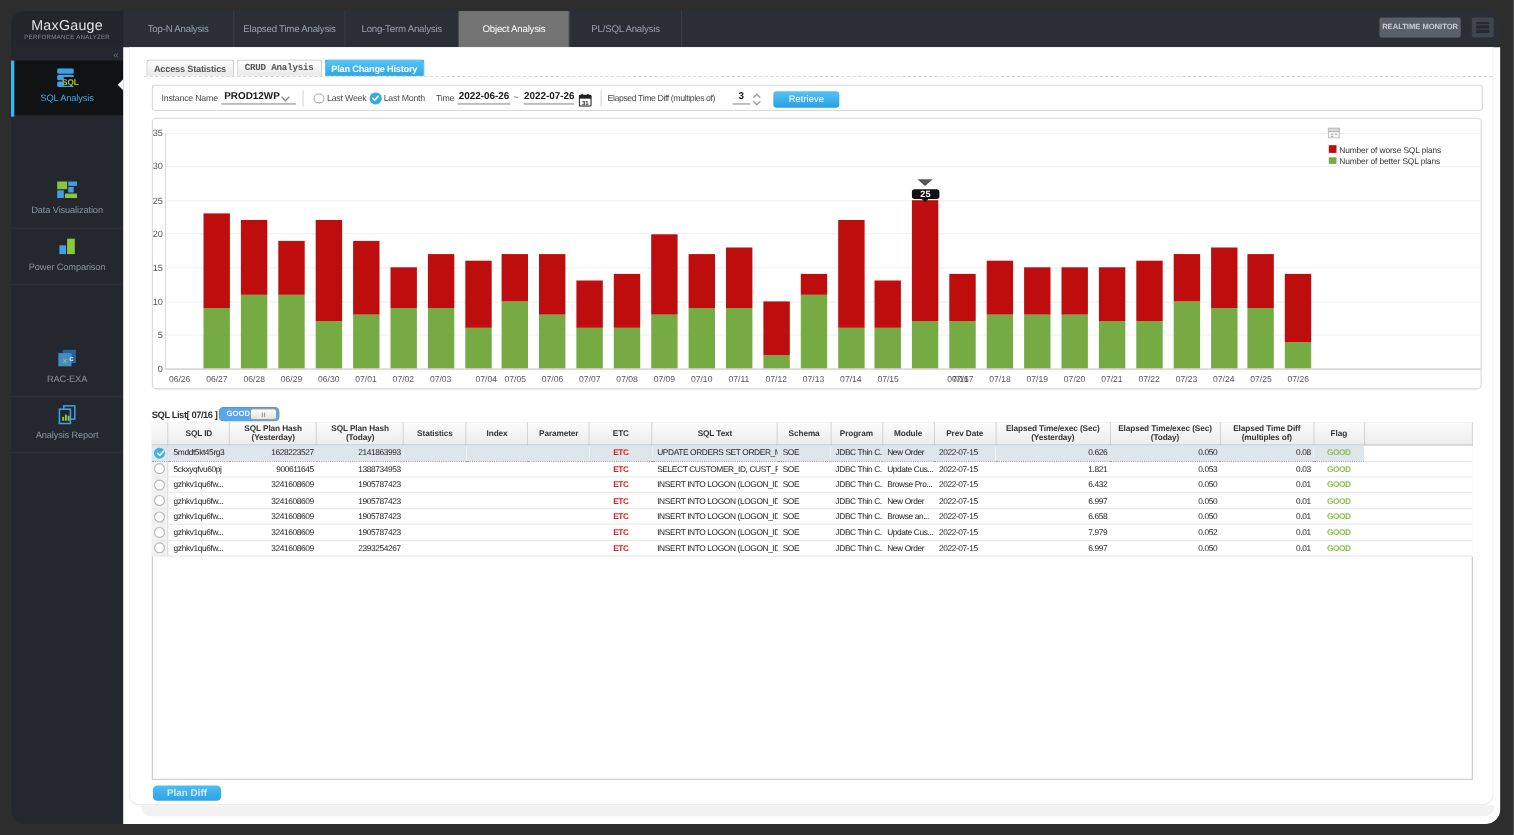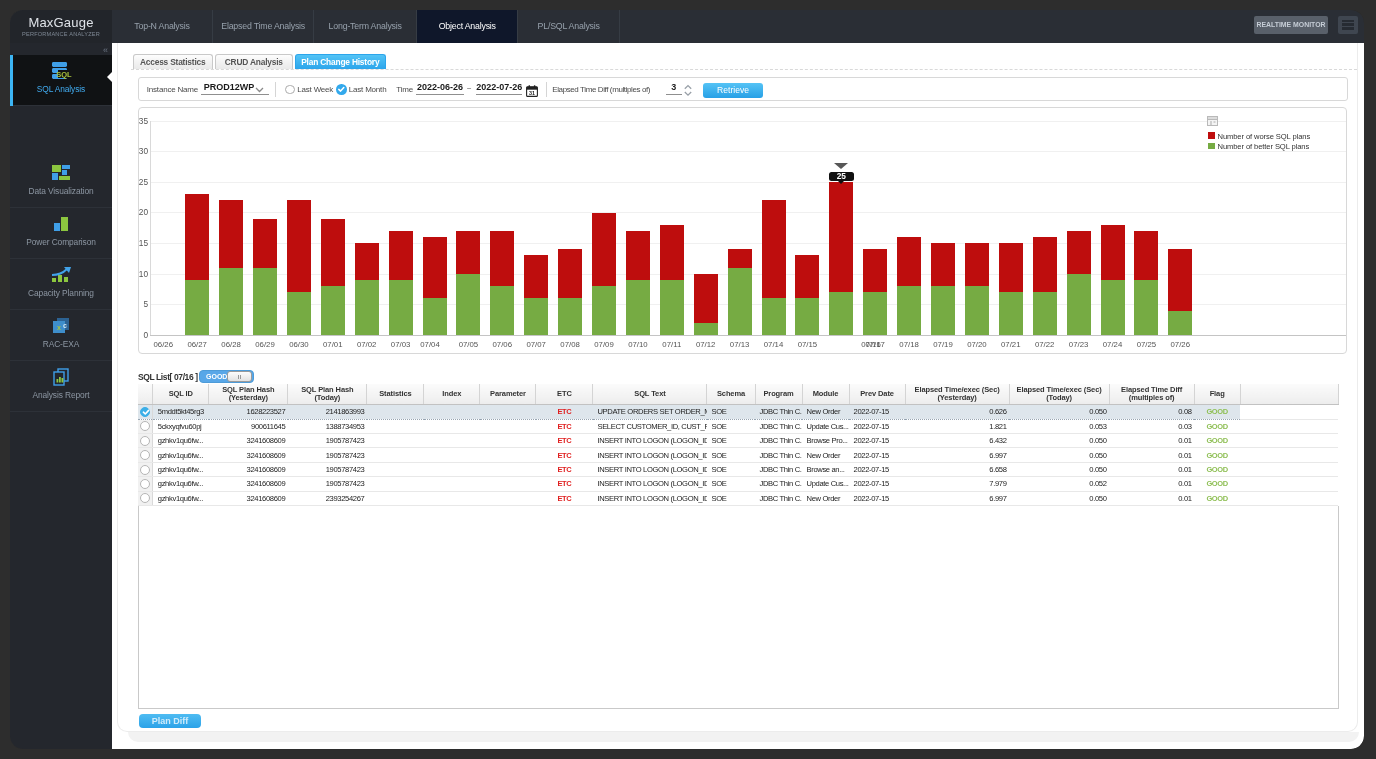--- a/index.html
+++ b/index.html
@@ -2,21 +2,21 @@
 <html><head><meta charset="utf-8"><style>
 * { margin:0; padding:0; box-sizing:border-box; }
 html,body { width:1376px; height:759px; background:#2d2d2d; font-family:"Liberation Sans",sans-serif; overflow:hidden; }
 .win { position:absolute; left:10px; top:10px; width:1354px; height:739px; background:#2d2d2d; border-radius:13px; overflow:hidden; }
 .hdr { position:absolute; left:0; top:0; width:1354px; height:33px; background:#2a2e35; border-radius:13px 13px 0 0; }
 .logo { position:absolute; left:0; top:0; width:102px; height:33px; background:#22252a; text-align:center; border-top-left-radius:13px; }
 .logo .l1 { margin-top:4.5px; font-size:13px; color:#dfe3e8; letter-spacing:0.2px; }
 .logo .l2 { font-size:5.6px; color:#7e8894; letter-spacing:0.2px; margin-top:1.5px; }
 .ntabs { position:absolute; left:102px; top:0; height:33px; display:flex; }
 .ntab { height:33px; line-height:33px; text-align:center; font-size:8.8px; letter-spacing:-0.2px; white-space:nowrap; overflow:hidden; color:#97a1ac; border-right:1px solid #363c44; }
-.ntab.act { background:#0f172a; color:#fff; }
+.ntab.act { background:#737373; color:#fff; }
 .rtbtn { position:absolute; left:1244px; top:6px; width:74px; height:18px; background:#59606a; border-radius:2px; color:#c6cdd6; font-size:6.9px; font-weight:bold; text-align:center; line-height:18px; white-space:nowrap; }
 .burger { position:absolute; left:1328px; top:6px; width:20px; height:18px; background:#3f4650; border-radius:2px; padding:3.5px 4px; }
 .burger div { height:2.4px; background:#262b32; margin-bottom:1.6px; }
 .sbwrap { position:absolute; left:0; top:33px; width:102px; height:706px; background:#24272d; border-bottom-left-radius:13px; }
 .collapse { position:absolute; right:4px; top:1.5px; color:#6a7380; font-size:9px; }
 .sitem { position:absolute; left:0; width:102px; height:51px; border-bottom:1px solid #2d3138; text-align:center; }
 .sitem .sicon { margin-top:7px; height:20px;text-decoration:underline; }
 .sitem .slab { font-size:8.4px; letter-spacing:-0.1px; color:#8c96a2; margin-top:2px; white-space:nowrap; }
 .sitem.sel { background:#101214; }
 .sitem.sel .slab { color:#41aaee; }
@@ -115,30 +115,20 @@
           </svg></div>
         <div class="slab">Data Visualization</div>
       </div>
       <div class="sitem" style="top:164.7px">
         <div class="sicon"><svg width="20" height="17" viewBox="0 0 20 17">
             <rect x="3" y="8" width="6" height="8" fill="#3f9fe8"></rect>
             <rect x="10" y="2" width="7" height="14" fill="#8cc63f"></rect>
           </svg></div>
         <div class="slab">Power Comparison</div>
       </div>
-      <div class="sitem" style="top:215.7px">
-        <div class="sicon"><svg width="22" height="17" viewBox="0 0 22 17">
-            <rect x="2" y="12" width="4" height="4" fill="#8cc63f"></rect>
-            <rect x="8" y="9" width="4" height="7" fill="#8cc63f"></rect>
-            <rect x="14" y="11" width="4" height="5" fill="#8cc63f"></rect>
-            <path d="M2 9 C8 9 13 7 17 3" stroke="#41a3ea" stroke-width="2" fill="none"></path>
-            <path d="M14 1 L21 1 L19 7 Z" fill="#41a3ea"></path>
-          </svg></div>
-        <div class="slab">Capacity Planning</div>
-      </div>
       <div class="sitem" style="top:266.7px">
         <div class="sicon"><svg width="22" height="18" viewBox="0 0 22 18">
             <rect x="7" y="1" width="12" height="12" fill="#2e6da4" opacity="0.85"></rect>
             <rect x="3" y="4" width="12" height="12" fill="#3e8ecb"></rect>
             <text x="7" y="13" font-size="7" font-weight="bold" fill="#a8c23c" font-family="Liberation Sans,sans-serif">x</text>
             <text x="13" y="11" font-size="7" font-weight="bold" fill="#cfe6f5" font-family="Liberation Sans,sans-serif">c</text>
           </svg></div>
         <div class="slab">RAC-EXA</div>
       </div>
       <div class="sitem" style="top:317.7px">
@@ -150,21 +140,21 @@
             <rect x="10.5" y="10" width="1.8" height="4.5" fill="#8cc63f"></rect>
           </svg></div>
         <div class="slab">Analysis Report</div>
       </div>
   </div>
   <div class="content">
       <div class="bstrip"></div>
     </div>
   <div class="panel"></div>
   <div class="tabbtn" style="left:122.7px;top:43.5px;width:80px;">Access Statistics</div>
-  <div class="tabbtn" style="left:204.8px;top:43.5px;width:78px;">CRUD Analysis</div>
+  <div class="tabbtn" style="left:204.8px;top:43.5px;width:78px;font-family:Liberation Mono, monospace;">CRUD Analysis</div>
   <div class="tabbtn act" style="left:284.8px;top:43.5px;width:91px;">Plan Change History</div>
   <div class="dash"></div>
   <div class="fbox">
     <div class="flab" style="left:8px">Instance Name</div>
     <div class="fval" style="left:62px;width:68px;text-indent:3px">PROD12WP<svg class="chev" style="left:54px;top:4.5px" width="9" height="6" viewBox="0 0 9 6">
           <path d="M1 1 L4.5 4.5 L8 1" stroke="#8a8a8a" stroke-width="1.3" fill="none"></path>
         </svg></div>
     <div class="fsep" style="left:136px"></div>
     <div class="radio" style="left:146.5px"></div>
     <div class="flab" style="left:158.5px">Last Week</div>
@@ -227,21 +217,21 @@
       <div class="bar br" style="left:276.9px;bottom:456.9px;height:91.9px"></div>
       <div class="xl" style="left:305.8px">07/01</div>
       <div class="bar bg" style="left:310.8px;bottom:414.0px;height:49.0px"></div>
       <div class="bar br" style="left:310.8px;bottom:463.0px;height:67.4px"></div>
       <div class="xl" style="left:339.7px">07/02</div>
       <div class="bar bg" style="left:344.7px;bottom:414.0px;height:55.2px"></div>
       <div class="bar br" style="left:344.7px;bottom:469.2px;height:36.8px"></div>
       <div class="xl" style="left:373.6px">07/03</div>
       <div class="bar bg" style="left:378.6px;bottom:414.0px;height:55.2px"></div>
       <div class="bar br" style="left:378.6px;bottom:469.2px;height:49.0px"></div>
-      <div class="xl" style="left:403px">07/04</div>
+      <div class="xl" style="left:415px">07/04</div>
       <div class="bar bg" style="left:412.5px;bottom:414.0px;height:36.8px"></div>
       <div class="bar br" style="left:412.5px;bottom:450.8px;height:61.3px"></div>
       <div class="xl" style="left:441.4px">07/05</div>
       <div class="bar bg" style="left:446.4px;bottom:414.0px;height:61.3px"></div>
       <div class="bar br" style="left:446.4px;bottom:475.3px;height:42.9px"></div>
       <div class="xl" style="left:475.3px">07/06</div>
       <div class="bar bg" style="left:480.3px;bottom:414.0px;height:49.0px"></div>
       <div class="bar br" style="left:480.3px;bottom:463.0px;height:55.2px"></div>
       <div class="xl" style="left:509.2px">07/07</div>
       <div class="bar bg" style="left:514.2px;bottom:414.0px;height:36.8px"></div>

